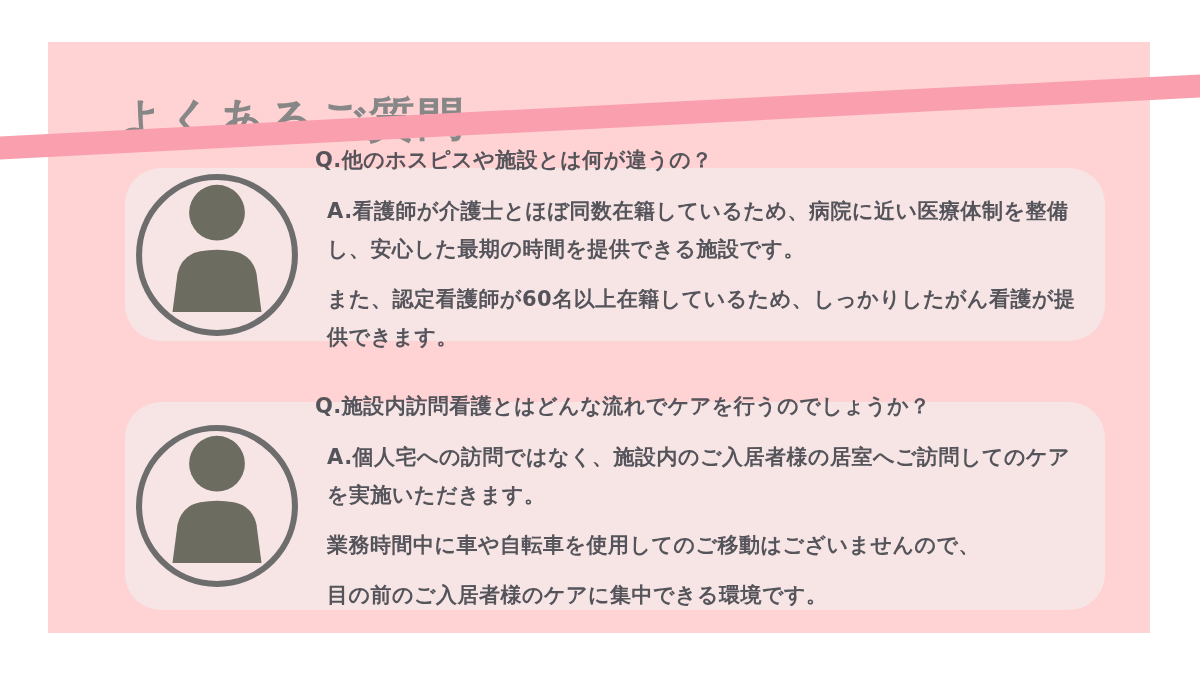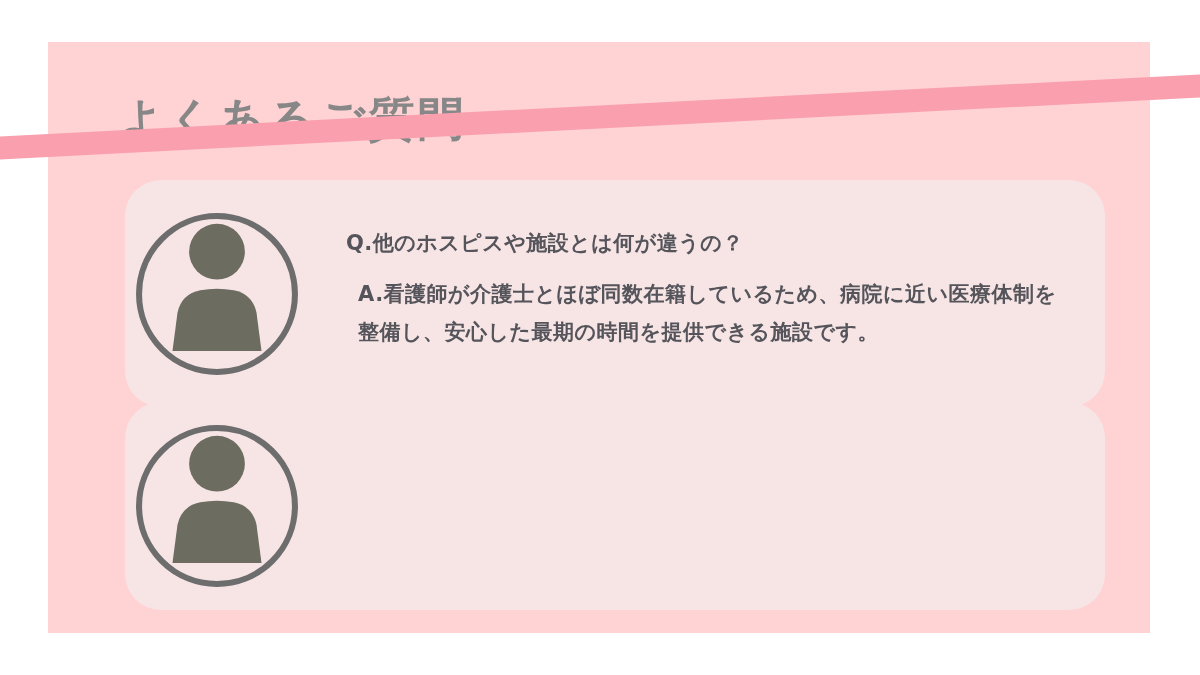--- a/index.html
+++ b/index.html
@@ -46,21 +46,21 @@
   .faq-card {
     position: absolute;
     left: 125px;
     width: 980px;
     background: #f7e5e6;
     border-radius: 36px;
     display: flex;
     align-items: center;
     box-sizing: border-box;
   }
-  .card-1 { top: 180px; height: 227px; gap: 31px; }
+  .card-1 { top: 168px; height: 173px; }
   .card-2 { top: 402px; height: 208px; }
   .avatar {
     width: 168px;
     height: 168px;
     margin-left: 8px;
     flex: 0 0 auto;
   }
   .avatar svg { display: block; width: 100%; height: 100%; }
   .qa {
     flex: 1;
@@ -91,28 +91,37 @@
       <svg viewBox="0 0 100 100" aria-hidden="true">
         <circle cx="50" cy="50" r="46.4" fill="none" stroke="#6d6d6d" stroke-width="3.6"></circle>
         <circle cx="50" cy="24.8" r="16.6" fill="#6c6c60"></circle>
         <path d="M23.5 84 L26.5 61 Q29 50 40 47.8 Q45 46.9 50 46.9 Q55 46.9 60 47.8 Q71 50 73.5 61 L76.5 84 Z" fill="#6c6c60"></path>
       </svg>
     </div>
     <div class="qa">
       <p class="question">Q.他のホスピスや施設とは何が違うの？</p>
       <div class="answer">
         <p>A.看護師が介護士とほぼ同数在籍しているため、病院に近い医療体制を整備し、安心した最期の時間を提供できる施設です。</p>
+        <p>また、認定看護師が60名以上在籍しているため、しっかりしたがん看護が提供できます。</p>
         <p></p>
       </div>
     </div>
   </div>
 
   <div class="faq-card card-2">
     <div class="avatar">
       <svg viewBox="0 0 100 100" aria-hidden="true">
         <circle cx="50" cy="50" r="46.4" fill="none" stroke="#6d6d6d" stroke-width="3.6"></circle>
         <circle cx="50" cy="24.8" r="16.6" fill="#6c6c60"></circle>
         <path d="M23.5 84 L26.5 61 Q29 50 40 47.8 Q45 46.9 50 46.9 Q55 46.9 60 47.8 Q71 50 73.5 61 L76.5 84 Z" fill="#6c6c60"></path>
       </svg>
     </div>
+    <div class="qa">
+      <p class="question">Q.施設内訪問看護とはどんな流れでケアを行うのでしょうか？</p>
+      <div class="answer">
+        <p>A.個人宅への訪問ではなく、施設内のご入居者様の居室へご訪問してのケアを実施いただきます。</p>
+        <p>業務時間中に車や自転車を使用してのご移動はございませんので、</p>
+        <p>目の前のご入居者様のケアに集中できる環境です。</p>
+      </div>
+    </div>
   </div>
 
 </div>
 
 </body></html>

